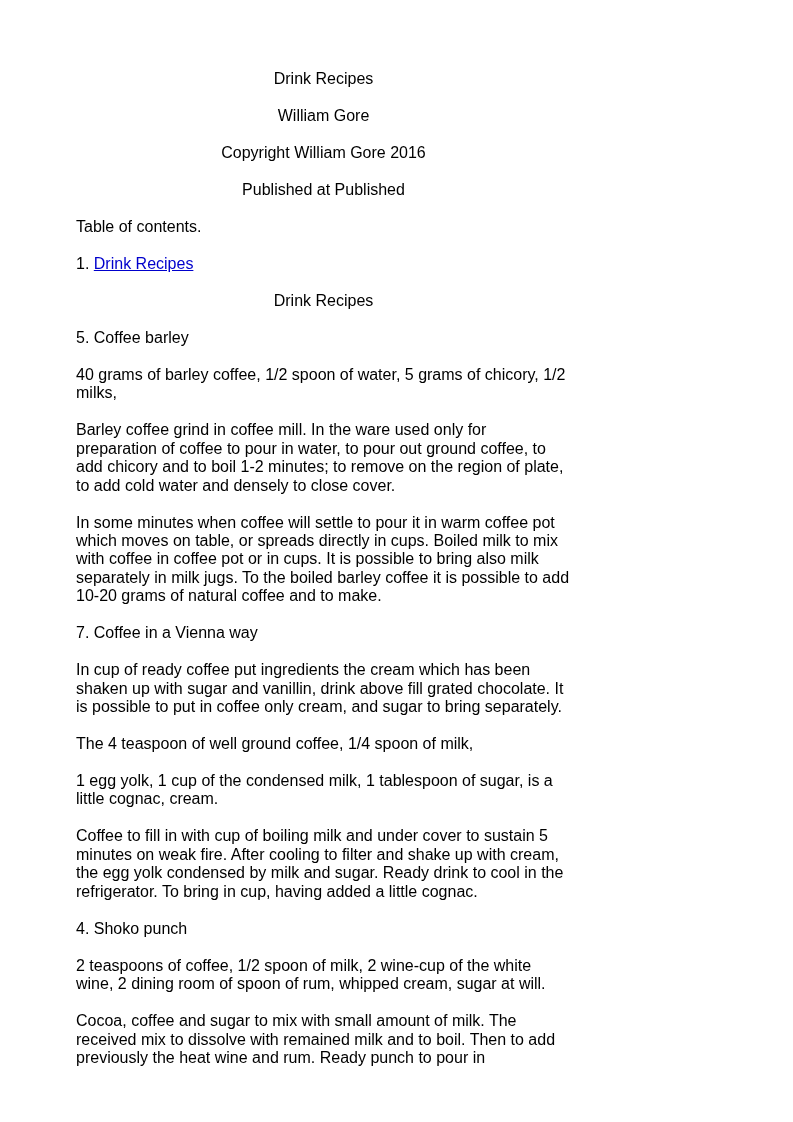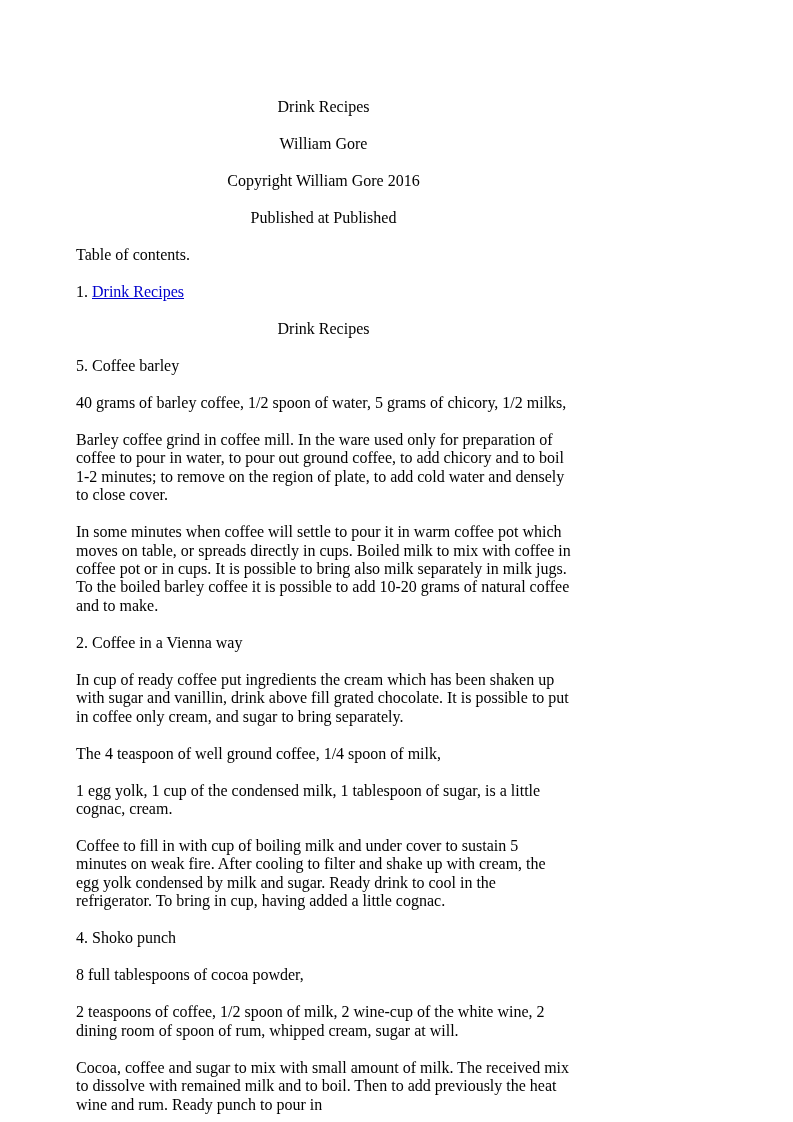--- a/index.html
+++ b/index.html
@@ -10,25 +10,24 @@
       width: 793px;
       height: 1122px;
       background: #ffffff;
       overflow: hidden;
       --link-color: #0000cc;
     }
     .doc {
       box-sizing: border-box;
       width: 647px;
       padding: 70px 76px 0 76px;
-      font-family: Liberation Serif, serif;
+      font-family: Liberation Sans, sans-serif;
       font-size: 16px;
       line-height: 18.4px;
       color: #000000;
-      margin-top: 28px;
     }
     .doc p {
       margin: 18.6px 0;
     }
     .doc p:first-child {
       margin-top: 0;
     }
     .align-center { text-align: center; }
     .align-left   { text-align: left; }
     a.toc-link {
@@ -45,22 +44,21 @@
     <p class="align-center">William Gore</p>
     <p class="align-center">Copyright William Gore 2016</p>
     <p class="align-center">Published at Published</p>
     <p class="align-left">Table of contents.</p>
     <p class="align-left"><span>1. </span><a class="toc-link" href="#">Drink Recipes</a></p>
     <p class="align-center">Drink Recipes</p>
     <p class="align-left">5. Coffee barley</p>
     <p class="align-left">40 grams of barley coffee, 1/2 spoon of water, 5 grams of chicory, 1/2 milks,</p>
     <p class="align-left">Barley coffee grind in coffee mill. In the ware used only for preparation of coffee to pour in water, to pour out ground coffee, to add chicory and to boil 1-2 minutes; to remove on the region of plate, to add cold water and densely to close cover.</p>
     <p class="align-left">In some minutes when coffee will settle to pour it in warm coffee pot which moves on table, or spreads directly in cups. Boiled milk to mix with coffee in coffee pot or in cups. It is possible to bring also milk separately in milk jugs. To the boiled barley coffee it is possible to add 10-20 grams of natural coffee and to make.</p>
-    <p class="align-left">2. Coffee in a Vienna way</p>
+    <p class="align-left">7. Coffee in a Vienna way</p>
     <p class="align-left">In cup of ready coffee put ingredients the cream which has been shaken up with sugar and vanillin, drink above fill grated chocolate. It is possible to put in coffee only cream, and sugar to bring separately.</p>
     <p class="align-left">The 4 teaspoon of well ground coffee, 1/4 spoon of milk,</p>
     <p class="align-left">1 egg yolk, 1 cup of the condensed milk, 1 tablespoon of sugar, is a little cognac, cream.</p>
     <p class="align-left">Coffee to fill in with cup of boiling milk and under cover to sustain 5 minutes on weak fire. After cooling to filter and shake up with cream, the egg yolk condensed by milk and sugar. Ready drink to cool in the refrigerator. To bring in cup, having added a little cognac.</p>
     <p class="align-left">4. Shoko punch</p>
-    <p class="align-left">8 full tablespoons of cocoa powder,</p>
     <p class="align-left">2 teaspoons of coffee, 1/2 spoon of milk, 2 wine-cup of the white wine, 2 dining room of spoon of rum, whipped cream, sugar at will.</p>
     <p class="align-left">Cocoa, coffee and sugar to mix with small amount of milk. The received mix to dissolve with remained milk and to boil. Then to add previously the heat wine and rum. Ready punch to pour in</p>
   </main>
 
 </body></html>

